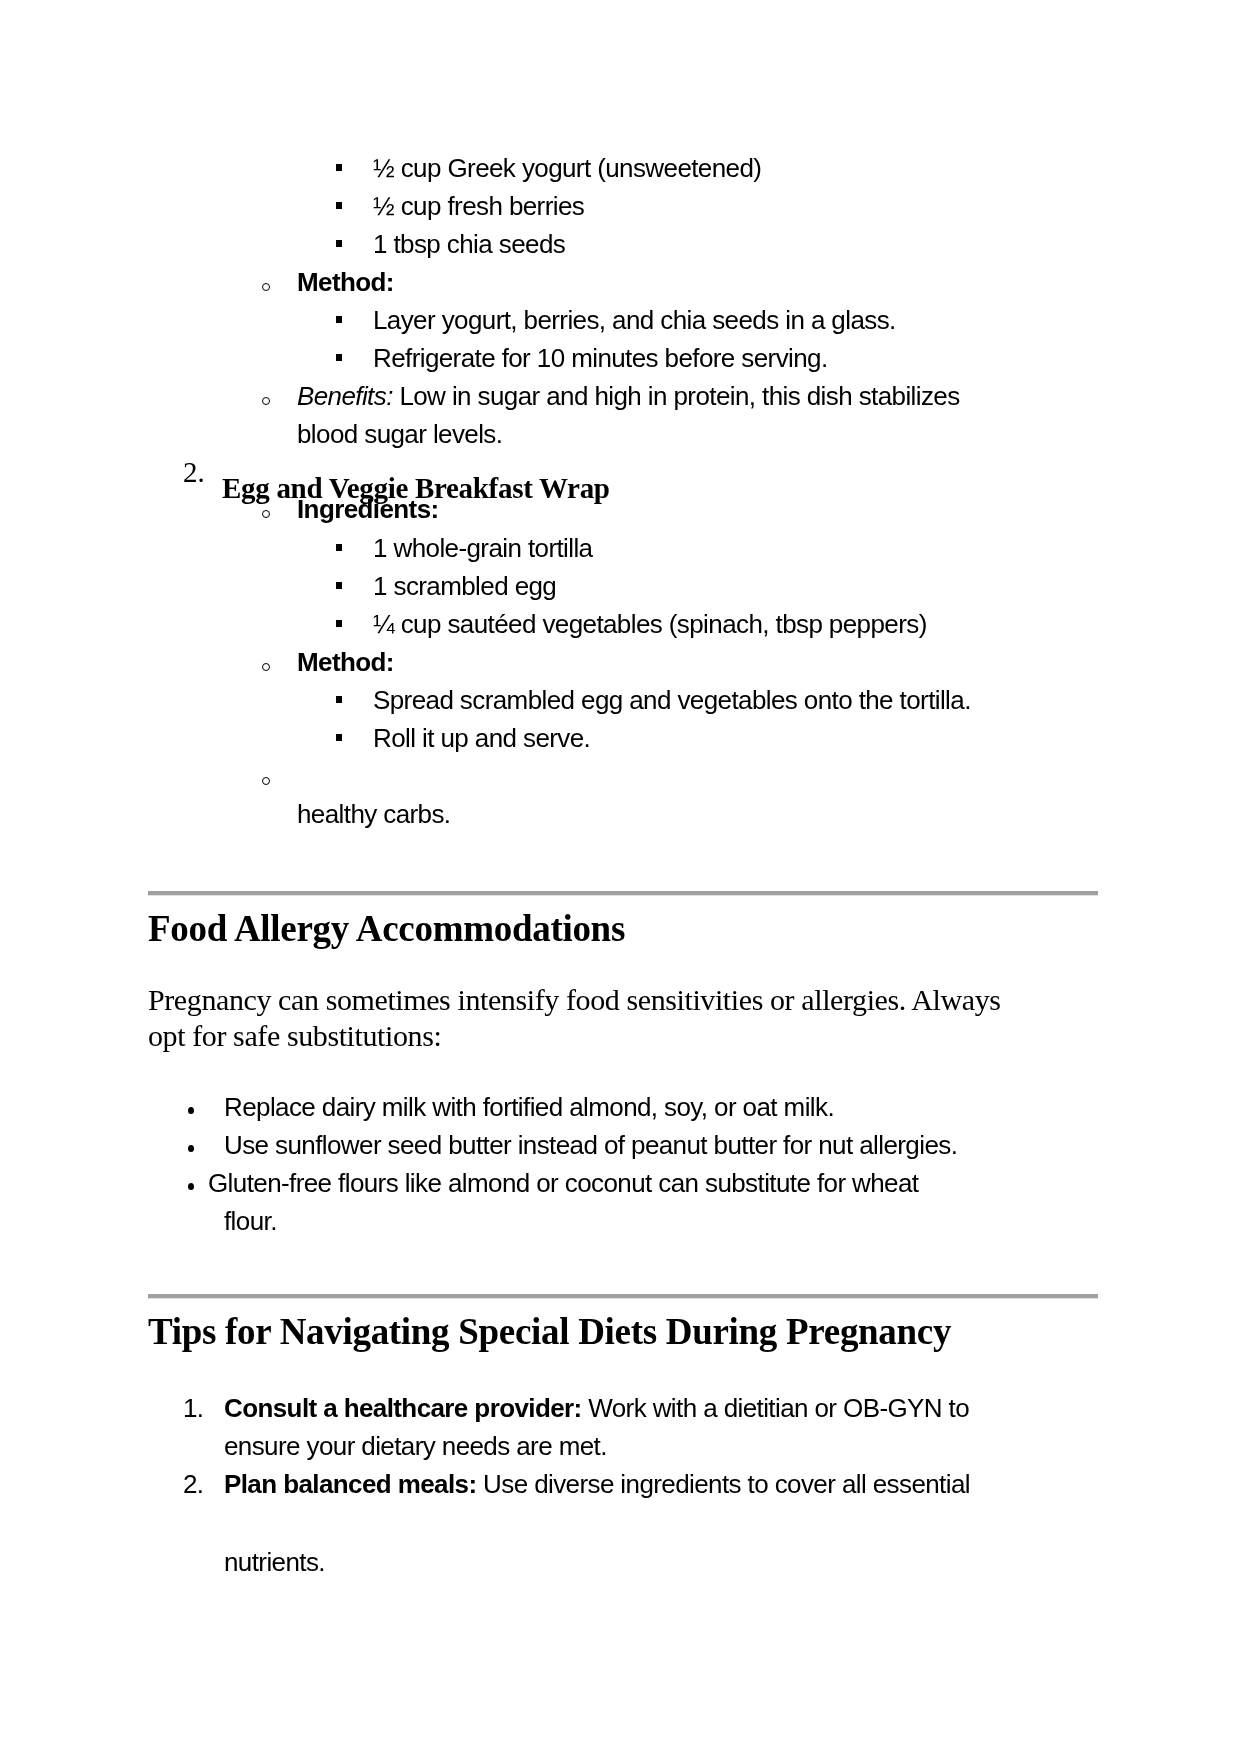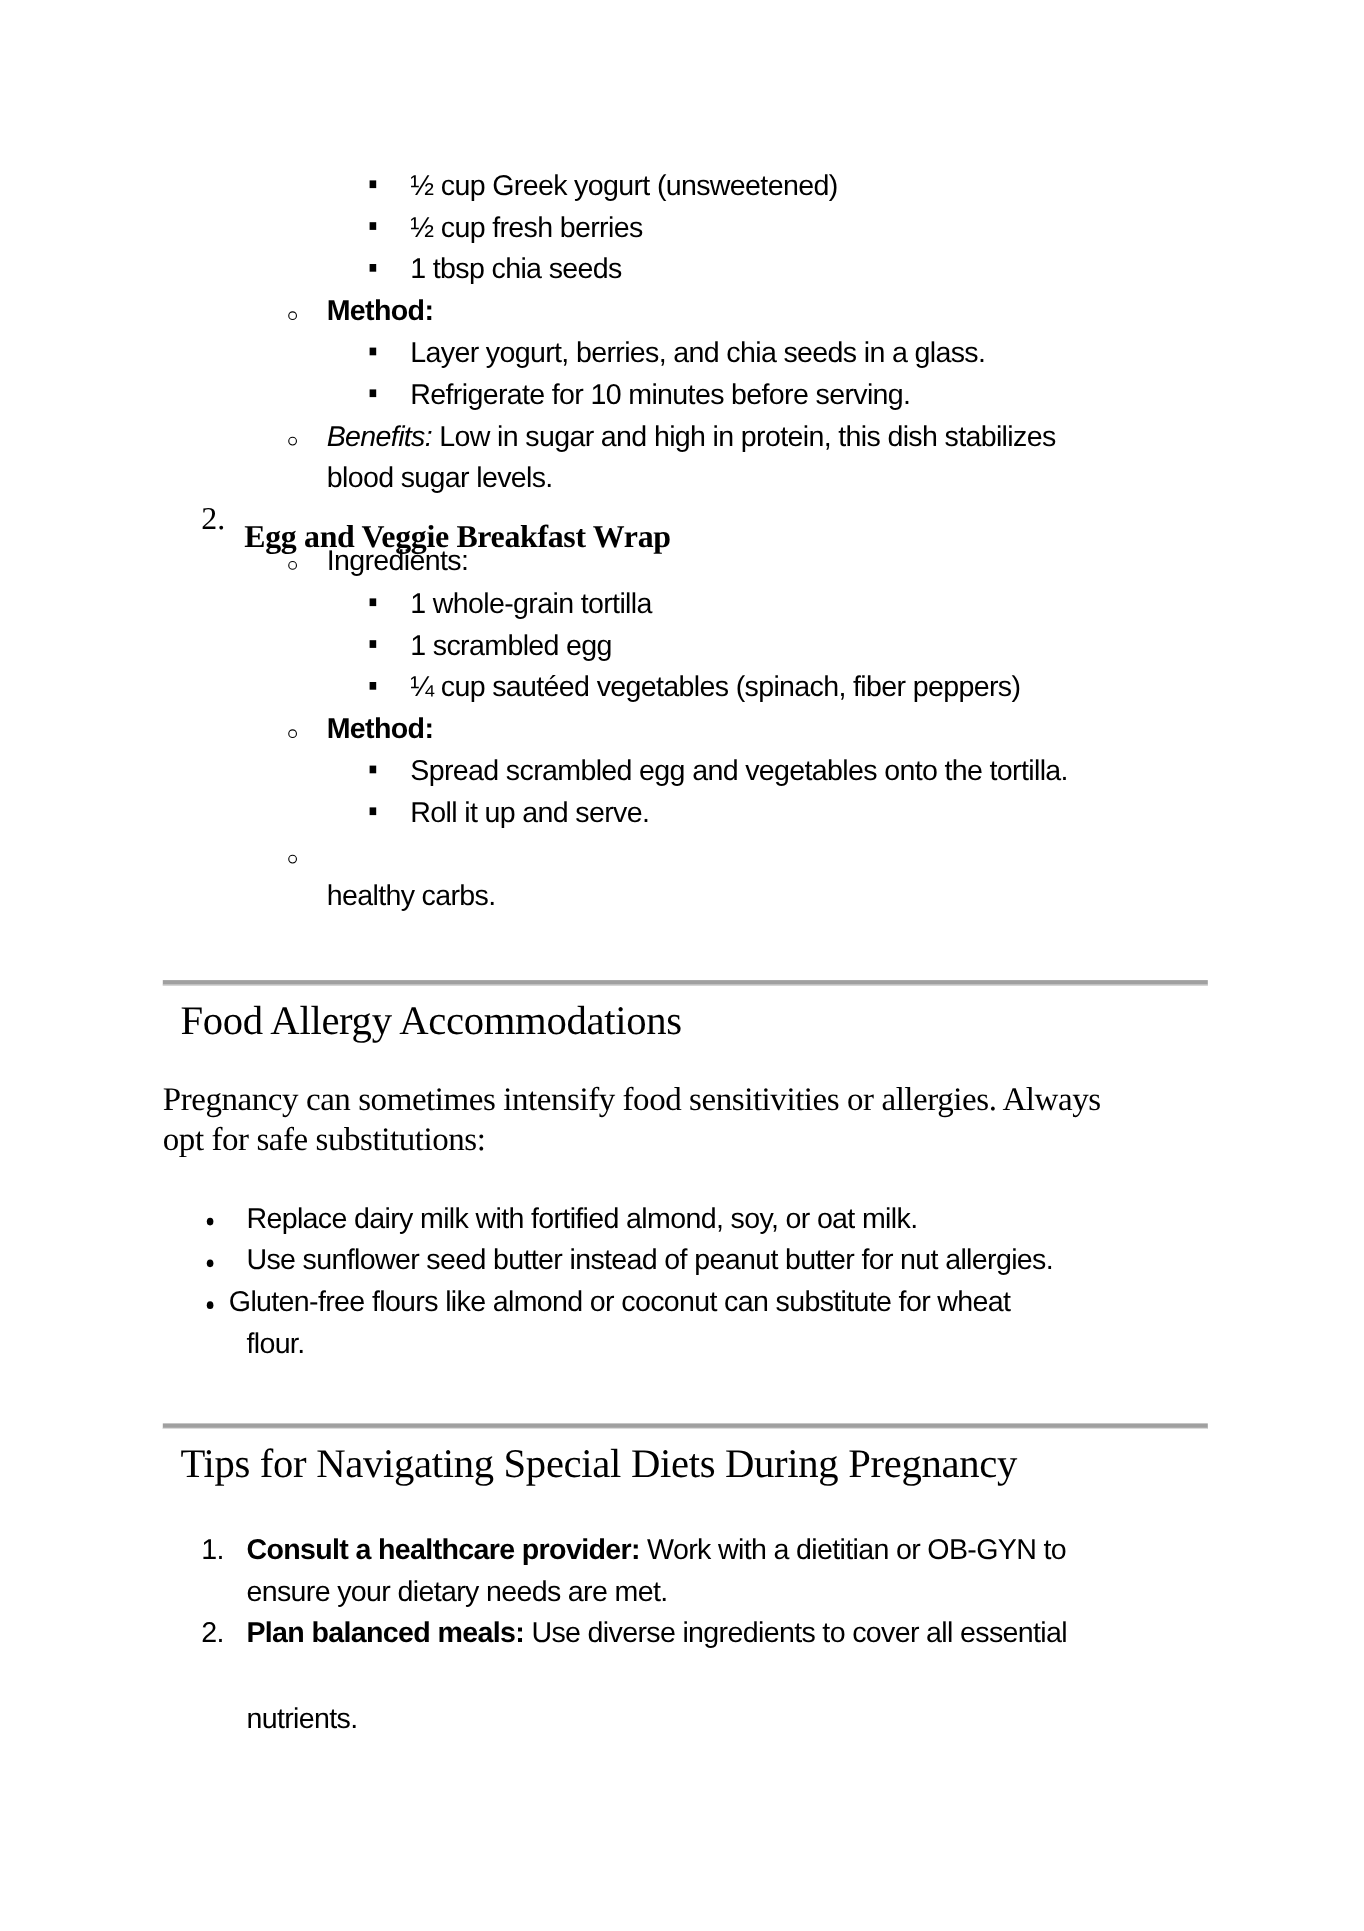--- a/index.html
+++ b/index.html
@@ -10,21 +10,21 @@
   .serif { font-family: "Liberation Serif", "DejaVu Serif", serif; }
 
   .line { position: absolute; white-space: nowrap; line-height: 36px; }
   .bullet-sq { position: absolute; width: 6px; height: 7px; background: #000; }
   .bullet-o { position: absolute; width: 8px; height: 8px; border: 1.3px solid #000; border-radius: 50%; box-sizing: border-box; }
   .bullet-dot { position: absolute; width: 6px; height: 7px; background: #000; border-radius: 50%; }
   .num { position: absolute; white-space: nowrap; line-height: 36px; }
 
   .rule { position: absolute; left: 148px; width: 950px; height: 4px; background: #a0a0a0; border-bottom: 1px solid #e0e0e0; }
 
-  .h2 { position: absolute; left: 164px; font-family: "Liberation Serif", "DejaVu Serif", serif; font-weight: normal; font-size: 37px; line-height: 44px; white-space: nowrap; letter-spacing: -0.3px; }
+  .h2 { position: absolute; left: 148px; font-family: "Liberation Serif", "DejaVu Serif", serif; font-weight: bold; font-size: 37px; line-height: 44px; white-space: nowrap; letter-spacing: -0.3px; }
   .para { position: absolute; left: 148px; font-family: "Liberation Serif", "DejaVu Serif", serif; font-size: 30px; line-height: 36px; white-space: nowrap; letter-spacing: -0.4px; }
   .sub-h { font-family: "Liberation Serif", "DejaVu Serif", serif; font-weight: bold; font-size: 29px; letter-spacing: -0.3px; margin-top: 16px; }
   .pagenum { position: absolute; left: 0; width: 1240px; top: 1633px; text-align: center; font-family: "Liberation Sans", sans-serif; font-size: 20px; }
   b { font-weight: bold; }
   i { font-style: italic; }
 </style>
 </head>
 <body>
 
 <div class="page">
@@ -48,30 +48,30 @@
   <div class="line sans" style="left:373px; top:340px;">Refrigerate for 10 minutes before serving.</div>
 
   <span class="bullet-o" style="left:262px; top:397px;"></span>
   <div class="line sans" style="left:297px; top:378px;"><i>Benefits:</i><span> Low in sugar and high in protein, this dish stabilizes</span></div>
   <div class="line sans" style="left:297px; top:416px;">blood sugar levels.</div>
 
   <div class="num serif" style="left:183px; top:454px; font-size:29px;">2.</div>
   <div class="line sub-h" style="left:222px; top:454px;">Egg and Veggie Breakfast Wrap</div>
 
   <span class="bullet-o" style="left:262px; top:510px;"></span>
-  <div class="line sans" style="left:297px; top:491px; font-weight:normal;text-align:center;">Ingredients:</div>
+  <div class="line sans" style="left:297px; top:491px; font-weight:bold;text-align:center;">Ingredients:</div>
 
   <span class="bullet-sq" style="left:336px; top:544px;"></span>
   <div class="line sans" style="left:373px; top:530px;">1 whole-grain tortilla</div>
 
   <span class="bullet-sq" style="left:336px; top:582px;"></span>
   <div class="line sans" style="left:373px; top:568px;">1 scrambled egg</div>
 
   <span class="bullet-sq" style="left:336px; top:620px;"></span>
-  <div class="line sans" style="left:373px; top:606px;">¼ cup sautéed vegetables (spinach, fiber peppers)</div>
+  <div class="line sans" style="left:373px; top:606px;">¼ cup sautéed vegetables (spinach, tbsp peppers)</div>
 
   <span class="bullet-o" style="left:262px; top:663px;"></span>
   <div class="line sans" style="left:297px; top:644px; font-weight:bold;">Method:</div>
 
   <span class="bullet-sq" style="left:336px; top:696px;"></span>
   <div class="line sans" style="left:373px; top:682px;">Spread scrambled egg and vegetables onto the tortilla.</div>
 
   <span class="bullet-sq" style="left:336px; top:734px;"></span>
   <div class="line sans" style="left:373px; top:720px;">Roll it up and serve.</div>
 

